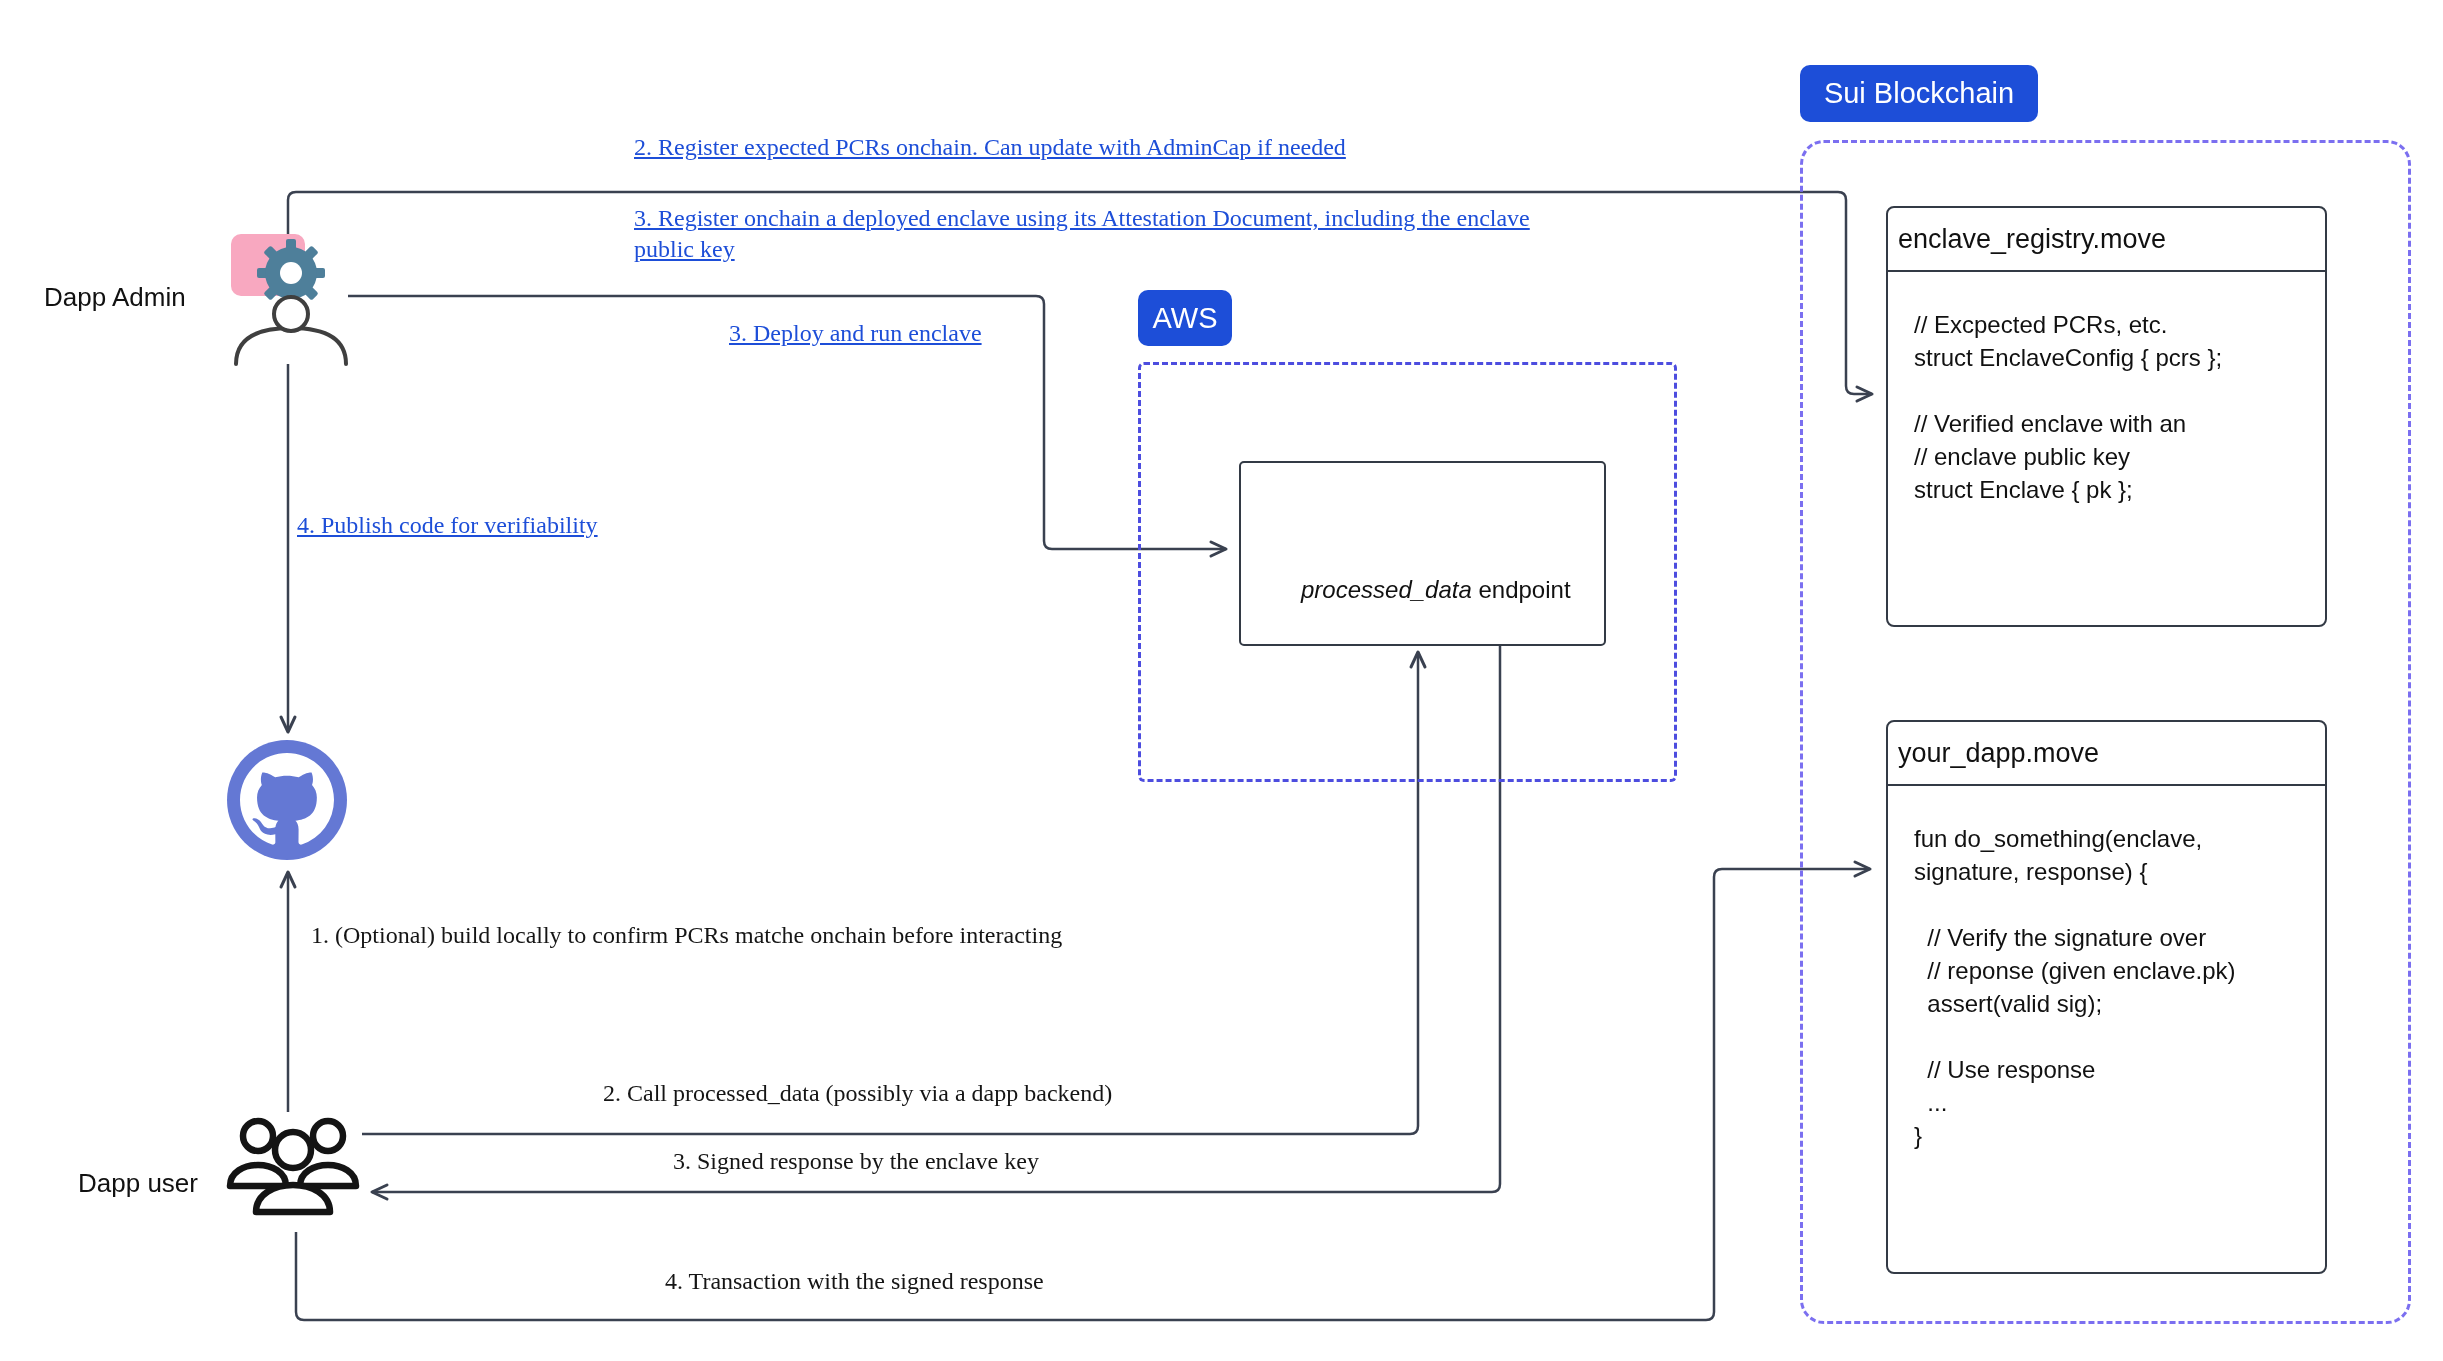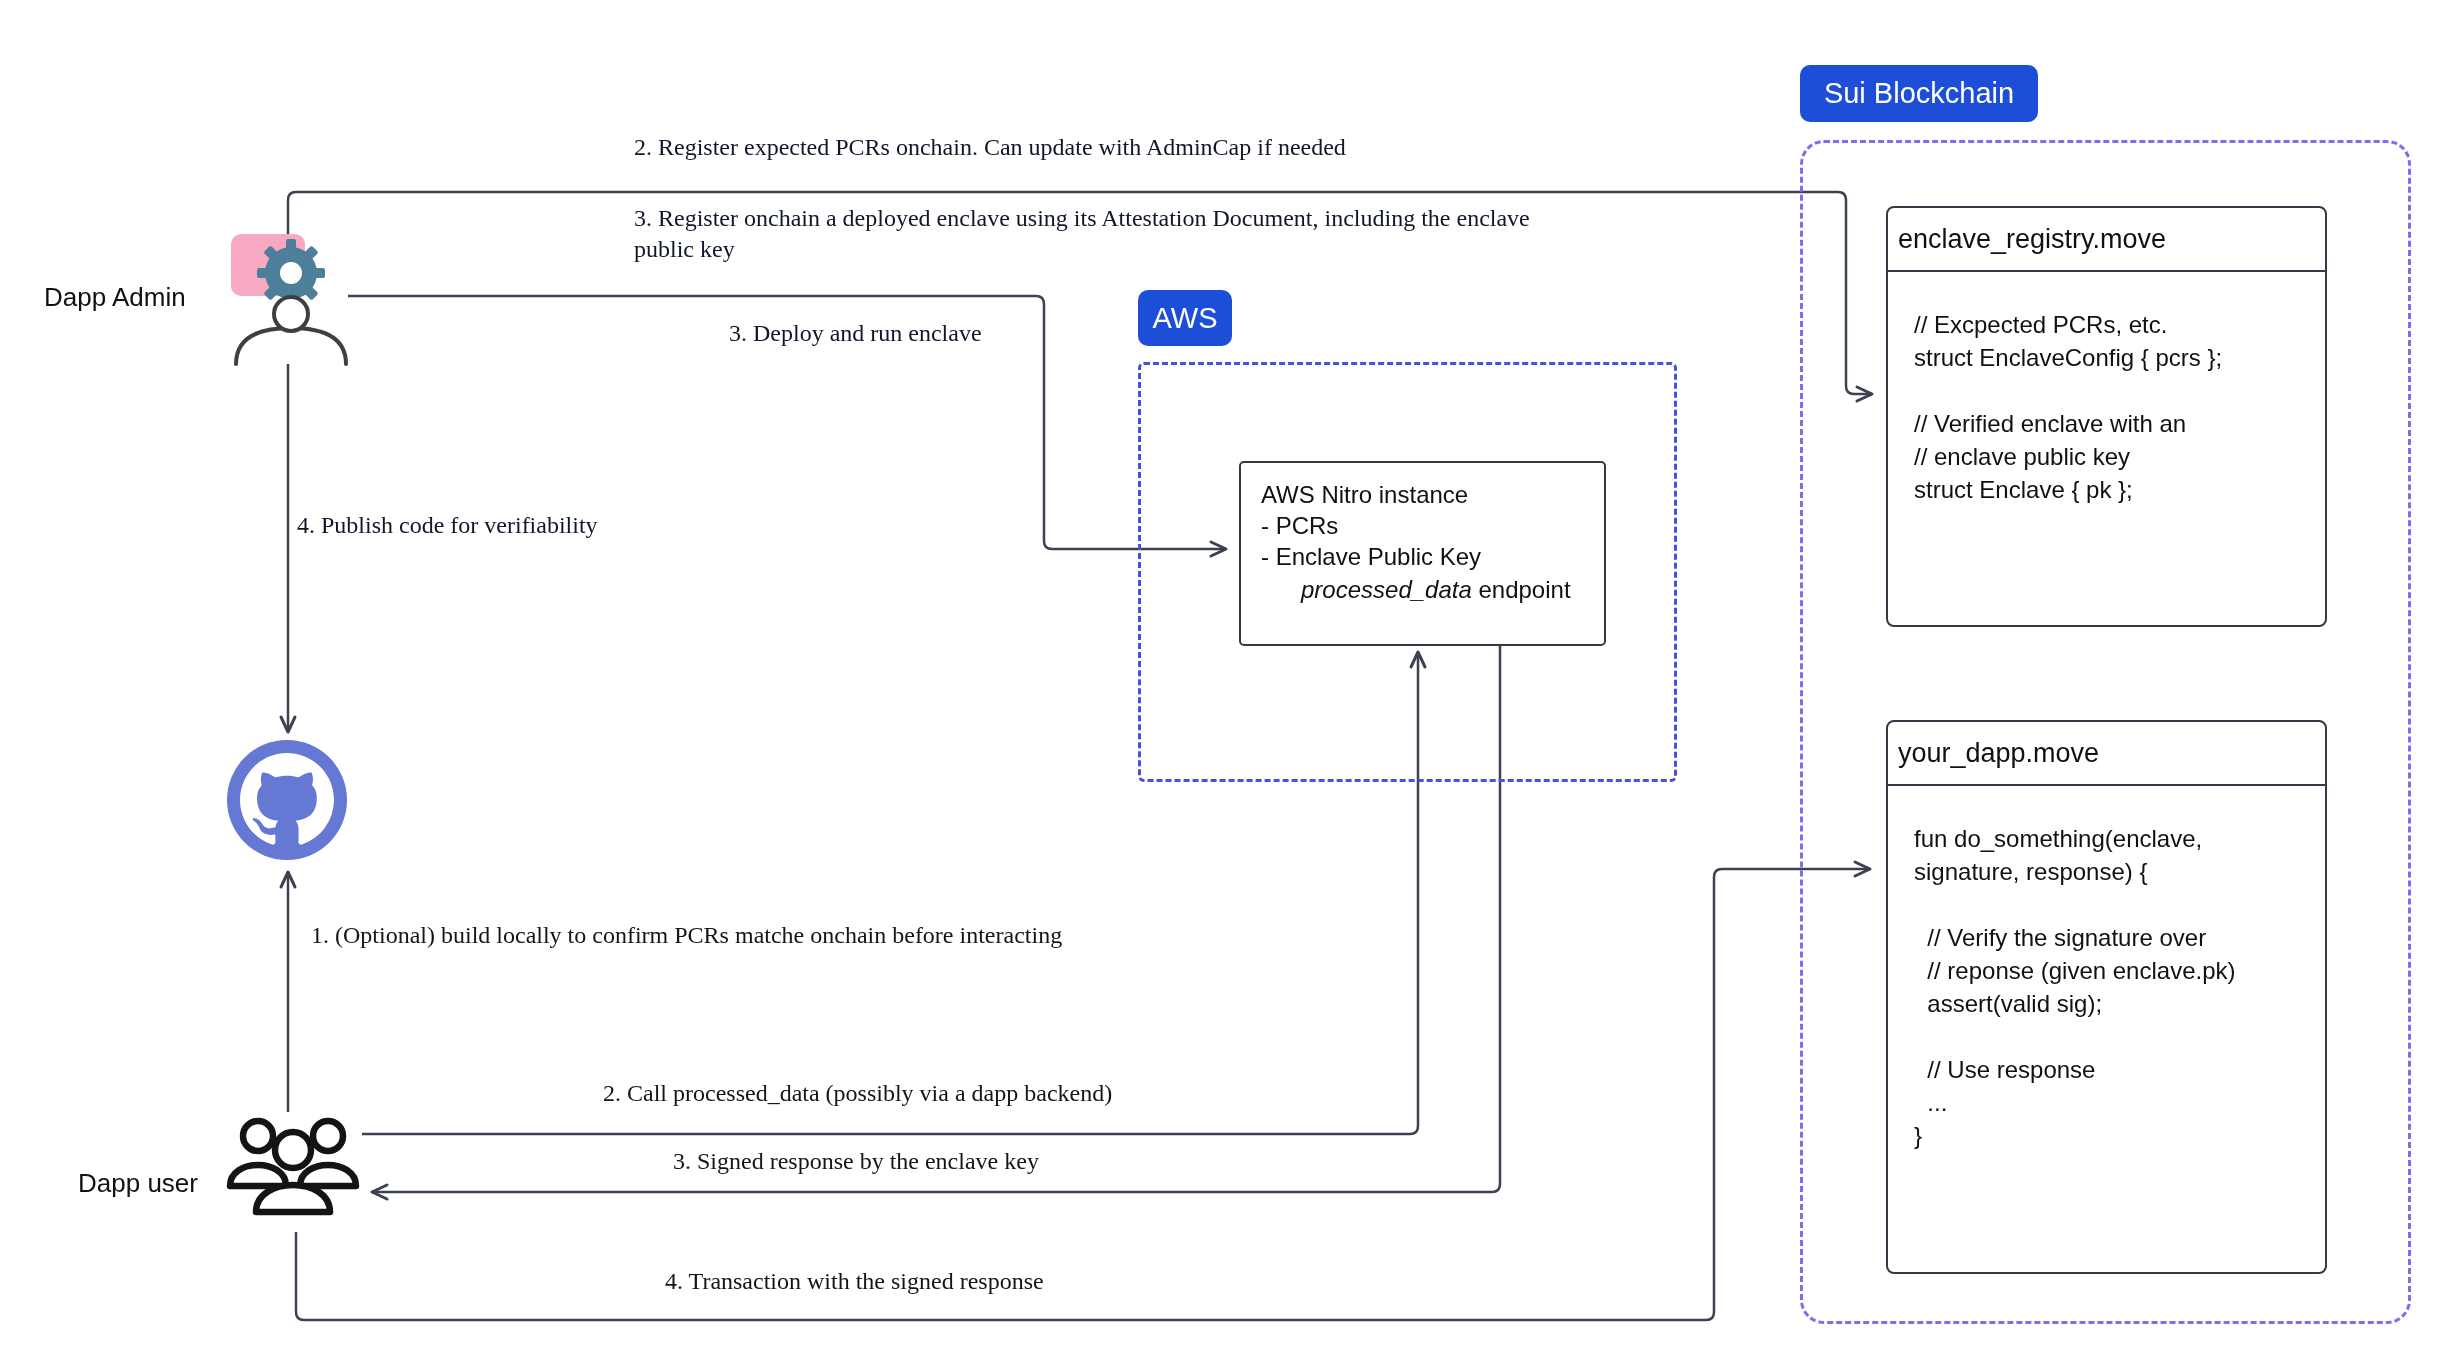--- a/index.html
+++ b/index.html
@@ -24,21 +24,21 @@
         font-size:24px;line-height:33px;white-space:pre;}
   
   .nitro{position:absolute;left:1239px;top:461px;width:363px;height:181px;
          background:#fff;border:2.5px solid #333a45;border-radius:5px;}
   .nitro-lines{margin:0;padding:16px 20px 0 20px;font-family:"Liberation Sans", sans-serif;
                font-size:24px;line-height:31px;white-space:pre;}
   .endpoint{position:absolute;left:20px;bottom:12px;font-size:24px;white-space:pre;}
   .endpoint .it{font-style:italic;}
   
   .step{position:absolute;font-family:"Liberation Serif", serif;font-size:24px;line-height:31px;}
-  .green{color:#0f172a;}
+  .green{color:#1d4ed8;text-decoration:underline;}
   .black{color:#151515;}
   .hang{padding-left:32px;text-indent:-32px;}
   
   .actor-label{position:absolute;font-size:26px;color:#111;}
 </style>
 </head>
 <body>
 
 <div>
 
@@ -83,23 +83,20 @@
 
   // Use response
   ...
 }</pre>
   </div>
 
   <div class="aws-box"></div>
   <div class="badge" style="left:1138px;top:290px;width:94px;height:56px;">AWS</div>
 
   <div class="nitro">
-    <pre class="nitro-lines">AWS Nitro instance
-- PCRs
-- Enclave Public Key</pre>
     <div class="endpoint">
       <span class="it">processed_data</span><span> endpoint</span>
     </div>
   </div>
 
   <div class="actor-label" style="left:44px;top:282px;">Dapp Admin</div>
   <div class="abs" style="left:222px;top:222px;width:140px;height:150px;">
     <svg width="140" height="150" viewBox="0 0 140 150">
       <rect x="9" y="12" width="74" height="62" rx="10" fill="#f8a8c0"></rect>
       <g transform="translate(69,51)" fill="#4e7f9a">

